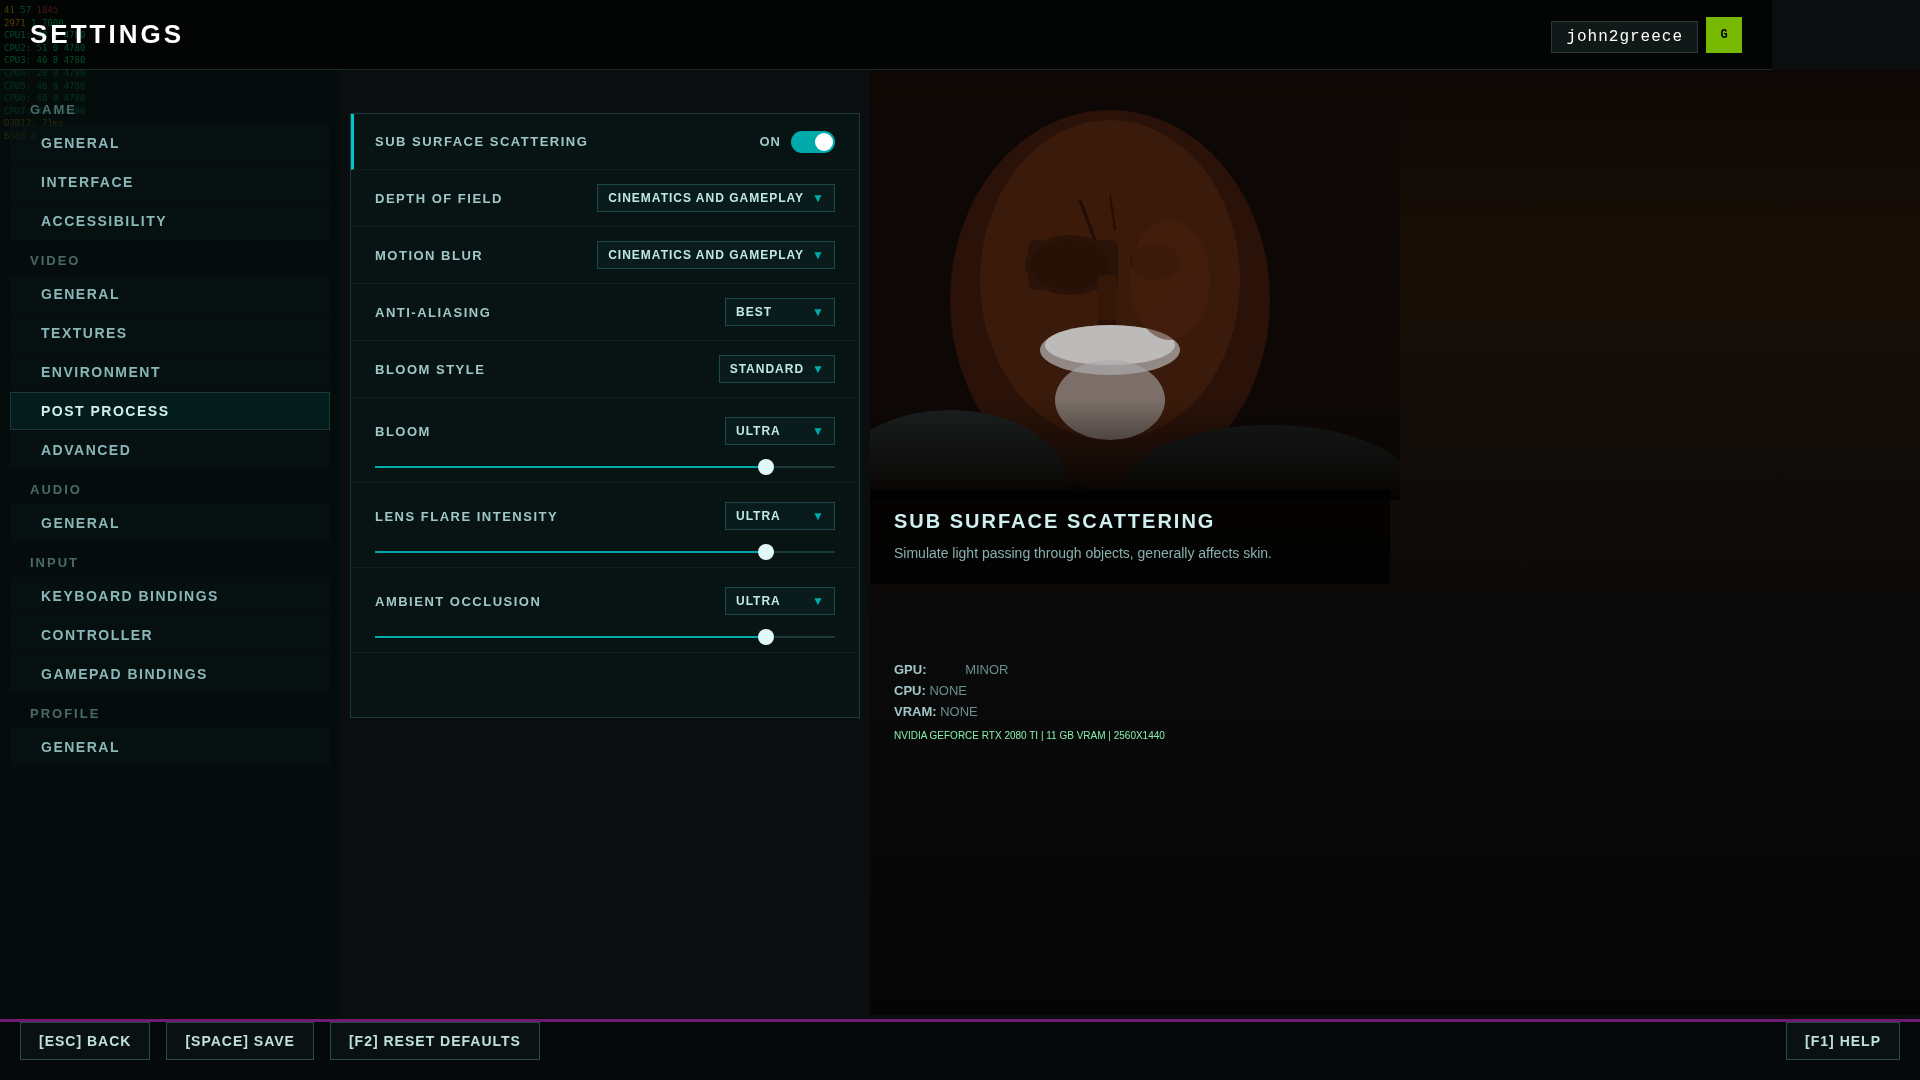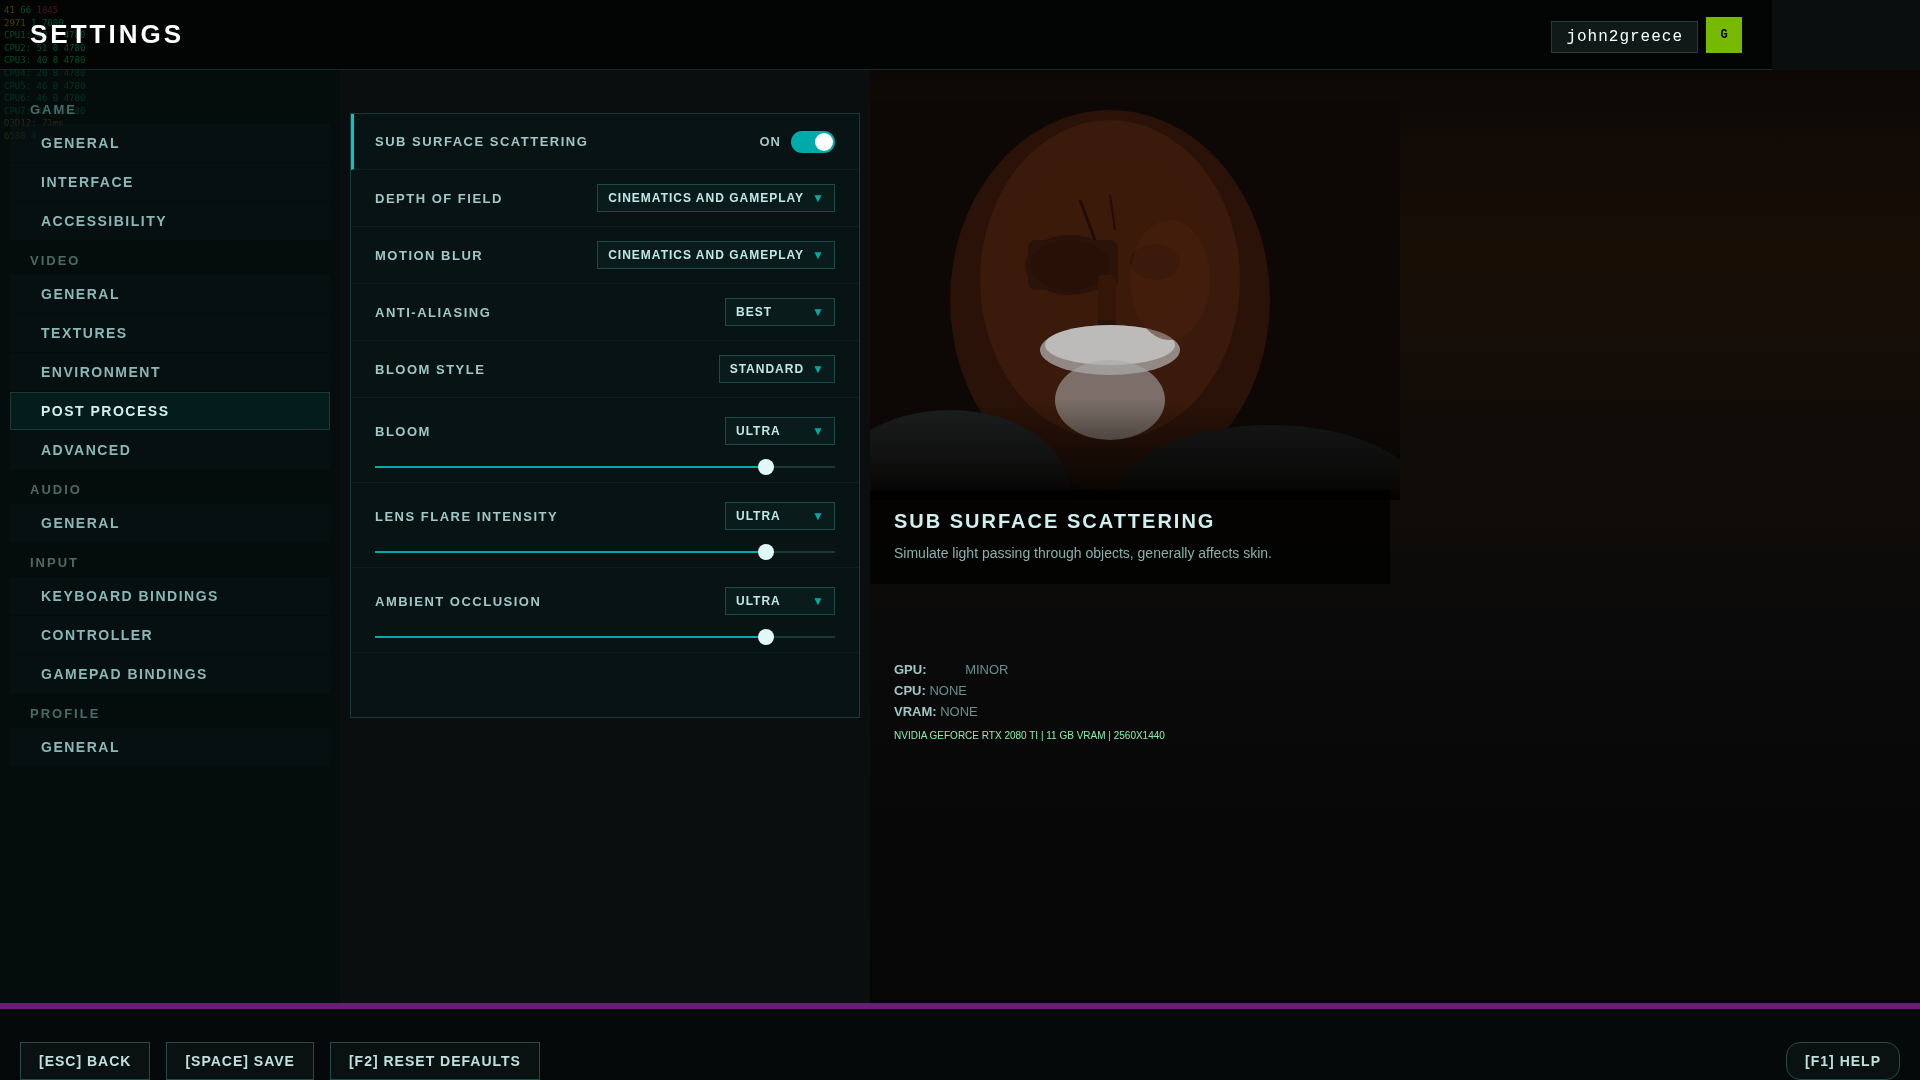--- a/index.html
+++ b/index.html
@@ -308,26 +308,26 @@
       font-size: 10px;
       margin-top: 8px;
     }
 
     
     .bottom-bar {
       position: absolute;
       bottom: 0;
       left: 0;
       width: 1920px;
-      height: 77px;
+      height: 61px;
       background: rgba(5, 10, 10, 0.95);
-      border-top: 6px solid #701a75;
+      border-top: 3px solid #701a75;
       z-index: 30;
       display: flex;
-      align-items: flex-end;
+      align-items: flex-start;
       padding: 0 20px;
       gap: 16px;
     }
 
     .bottom-btn {
       display: flex;
       align-items: center;
       border: 1px solid #2a4a4a;
       background: rgba(10, 20, 20, 0.8);
       padding: 10px 18px;
@@ -335,21 +335,20 @@
       color: #c0e0e0;
       font-size: 14px;
       font-weight: bold;
       letter-spacing: 1px;
       text-transform: uppercase;
       gap: 8px;
     }
 
     .bottom-btn-right {
       margin-left: auto;
-      border-radius: 14px;
     }
 
     .hud-numbers {
       font-family: monospace;
       font-size: 9px;
       color: #00ff88;
       line-height: 1.4;
     }
 
     .hud-numbers .red { color: #ff4444; }
@@ -422,21 +421,21 @@
       <linearGradient id="fadeBottom" x1="0" y1="0" x2="0" y2="1">
         <stop offset="0%" stop-color="#0d0805" stop-opacity="0"></stop>
         <stop offset="100%" stop-color="#050302" stop-opacity="1"></stop>
       </linearGradient>
     </defs>
   </svg>
 </div>
 
 <div class="hud-overlay">
   <div class="hud-numbers">
-    <div><span class="yellow">41</span> <span>66</span> <span class="red">1845</span></div>
+    <div><span class="yellow">41</span> <span>57</span> <span class="red">1845</span></div>
     <div><span class="yellow">2971</span> <span>1</span> <span>7000</span></div>
     <div><span>CPU1: 48</span> <span>8</span> <span>4780</span></div>
     <div><span>CPU2: 51</span> <span>0</span> <span>4780</span></div>
     <div><span>CPU3: 40</span> <span>8</span> <span>4780</span></div>
     <div><span>CPU4: 20</span> <span>8</span> <span>4780</span></div>
     <div><span>CPU5: 46</span> <span>0</span> <span>4780</span></div>
     <div><span>CPU6: 46</span> <span>0</span> <span>4780</span></div>
     <div><span>CPU7: 48</span> <span>0</span> <span>4780</span></div>
     <div style="color:#ffcc00">D3D12: 71ms</div>
     <div><span class="yellow">6588</span> <span>4</span></div>

